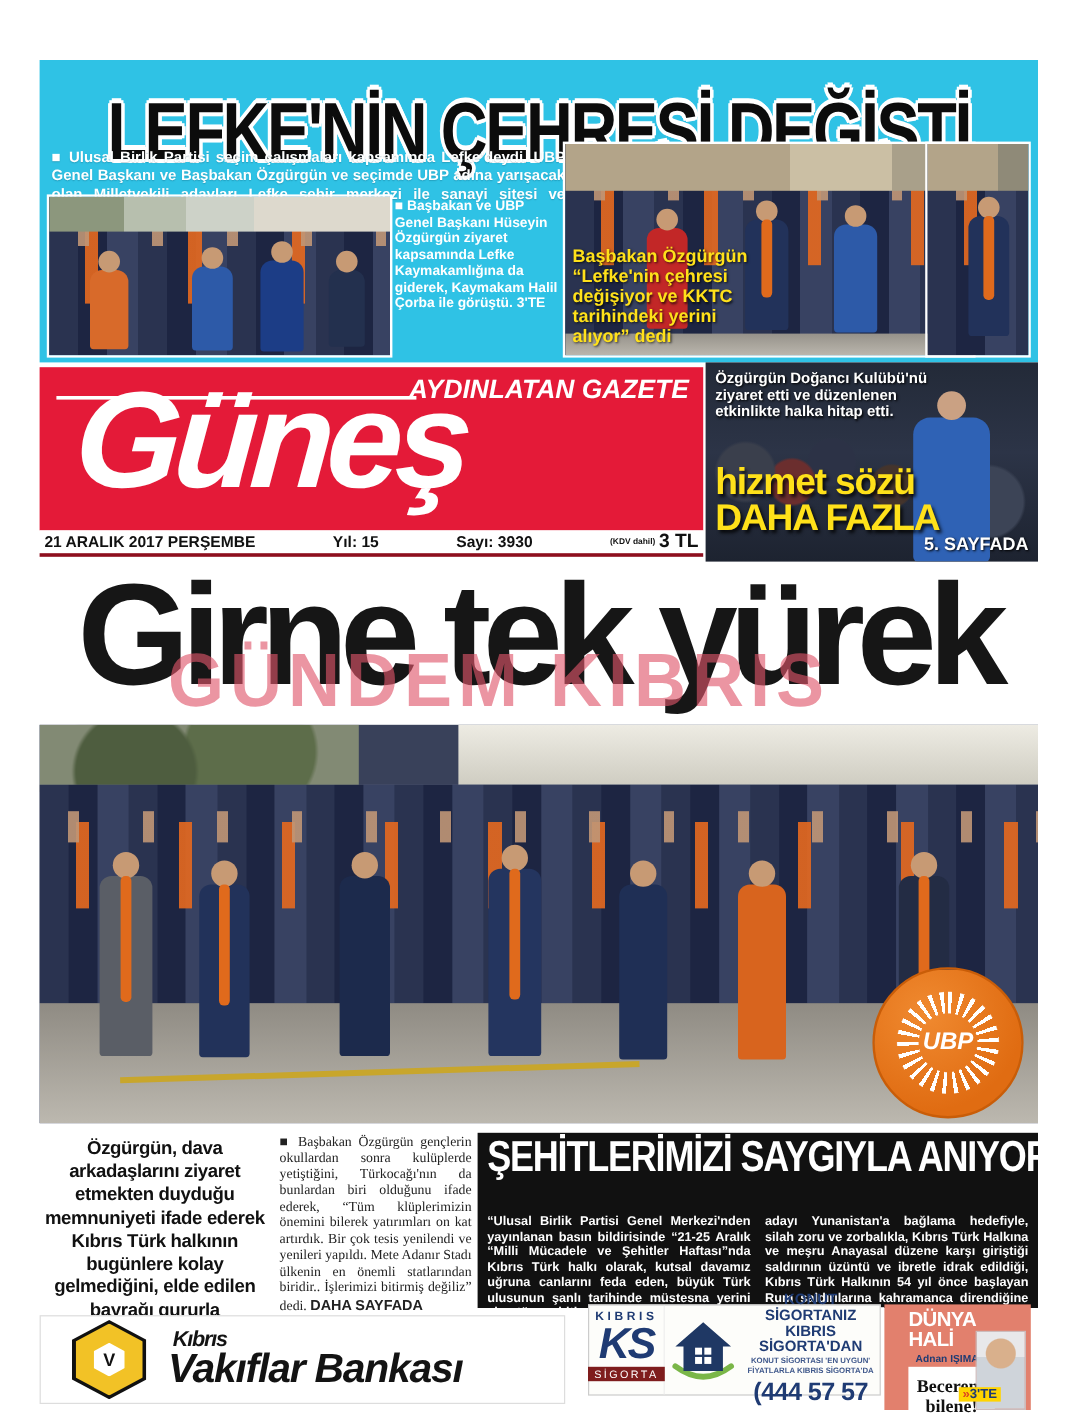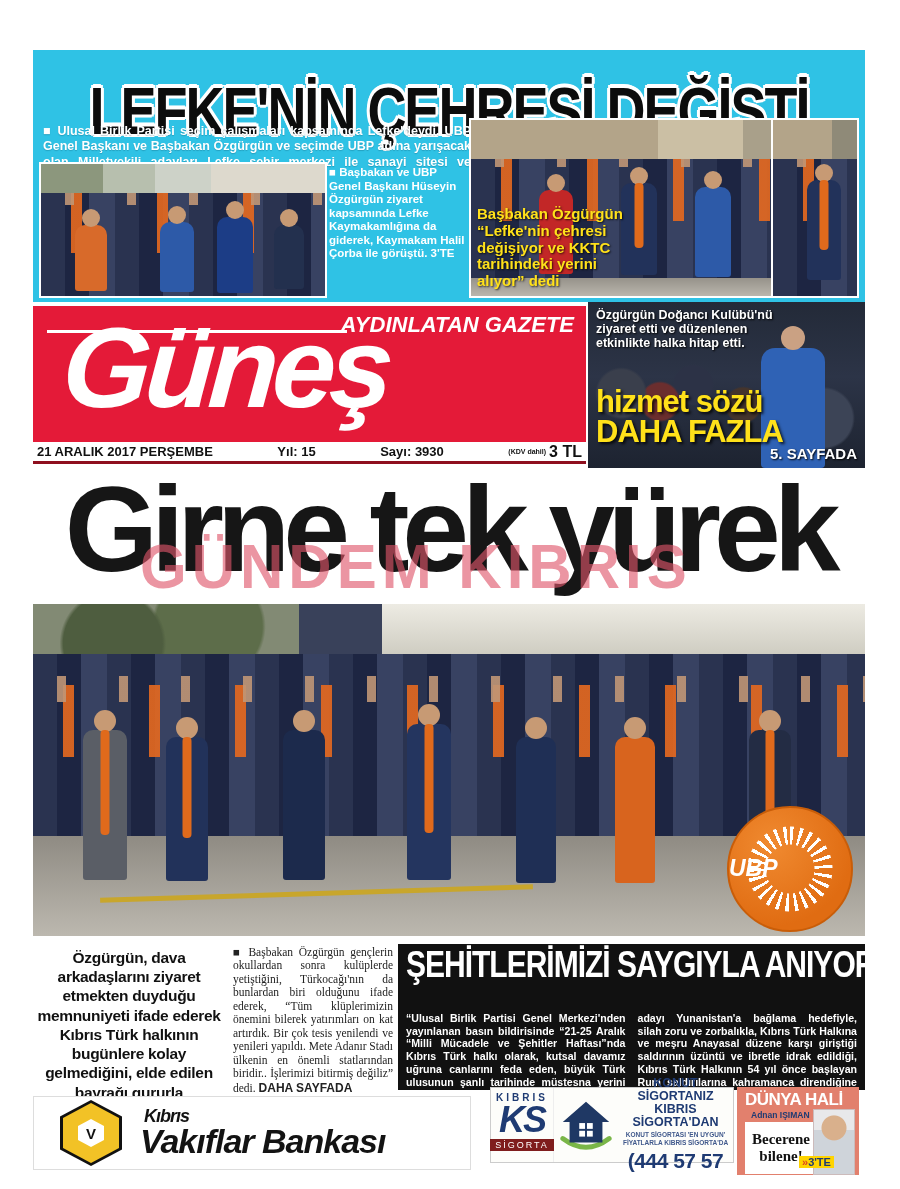--- a/index.html
+++ b/index.html
@@ -93,22 +93,22 @@
     background:linear-gradient(180deg,#8f8b83,#bcb8af);}
   .pm-ground::after{content:"";position:absolute;left:8%;width:52%;bottom:40%;height:5px;
     background:#c8a62c;transform:rotate(-1.8deg);}
   
   .ubp{position:absolute;right:12px;bottom:4px;width:122px;height:122px;border-radius:50%;
     background:radial-gradient(circle at 35% 30%,#f08a30,#e06c12 70%);border:2px solid #c95d08;z-index:5;}
   .ubp-burst{position:absolute;inset:8px;border-radius:50%;
     background:repeating-conic-gradient(#fff 0deg 5deg, transparent 5deg 14deg);
     -webkit-mask:radial-gradient(circle at 50% 50%, transparent 0 24px, #000 25px 42px, transparent 43px);
     mask:radial-gradient(circle at 50% 50%, transparent 0 24px, #000 25px 42px, transparent 43px);}
-  .ubp-label{position:absolute;left:0;top:50%;width:100%;transform:translateY(-52%);
-    color:#fff;font-weight:900;font-style:italic;font-size:23px;letter-spacing:0;}
+  .ubp-label{position:absolute;left:0;top:50%;width:100%;transform:translateY(-52%);text-align:center;
+    color:#fff;font-weight:900;font-style:italic;font-size:20px;letter-spacing:0;}
 
   
   .col1{position:absolute;left:33px;top:948px;width:192px;font-weight:800;font-size:15.5px;
     line-height:1.24;text-align:center;letter-spacing:-.3px;}
   .col2{position:absolute;left:233px;top:946px;width:160px;font-family:"Liberation Serif",serif;
     font-size:11.5px;line-height:1.17;text-align:justify;color:#222;}
   .col2 .ref{font-family:"Liberation Sans",sans-serif;font-weight:900;font-size:12px;}
   .blackbox{position:absolute;left:398px;top:944px;width:467px;height:146px;background:#111;
     color:#fff;padding:4px 8px;box-sizing:border-box;}
   .bb-head{text-align:center;font-weight:900;font-size:30px;line-height:1;letter-spacing:-1px;
@@ -141,21 +141,21 @@
   .ks-brand .kb3{background:#7f1d1d;color:#fff;font-weight:400;font-size:9px;letter-spacing:2px;
     padding:1px 5px;margin-top:2px;}
   .ks-mid{width:64px;flex:none;display:flex;align-items:center;justify-content:center;}
   .ks-right{flex:1;display:flex;flex-direction:column;align-items:center;justify-content:center;
     color:#1f3b73;text-align:center;}
   .ks-right .b1{font-weight:900;font-size:12.5px;line-height:1.05;}
   .ks-right .s1{font-weight:700;font-size:6.5px;color:#40598c;margin-top:2px;line-height:1.2;}
   .ks-right .phone{font-weight:900;font-size:21px;margin-top:2px;letter-spacing:-.5px;}
 
   .ad-dunya{position:absolute;left:737px;top:1087px;width:122px;height:88px;background:#e2806d;
-    padding:4px 8px;box-sizing:border-box;}
+    padding:4px 20px;box-sizing:border-box;}
   .dunya-title{color:#fff;font-weight:900;font-size:17px;letter-spacing:-.5px;line-height:1;}
   .dunya-author{color:#1f3b73;font-weight:800;font-size:8.5px;margin:2px 0 2px 6px;}
   .dunya-quote{background:#fff;width:72px;height:52px;display:flex;align-items:center;justify-content:center;
     font-family:"Liberation Serif",serif;font-weight:bold;font-size:15px;text-align:center;line-height:1.15;color:#111;}
   .dunya-photo{position:absolute;right:4px;top:22px;width:40px;height:64px;
     background:radial-gradient(circle at 50% 28%,#d9b08c 0 12px,transparent 13px),
                linear-gradient(180deg,#e8e8ea 0 32%,#cfd4da 32% 100%);border:1px solid #cbb;}
   .dunya-badge{position:absolute;left:62px;bottom:7px;background:#ffd400;padding:0 3px;
     font-weight:900;font-size:11px;}
   .dunya-badge .arr{color:#d42;}

